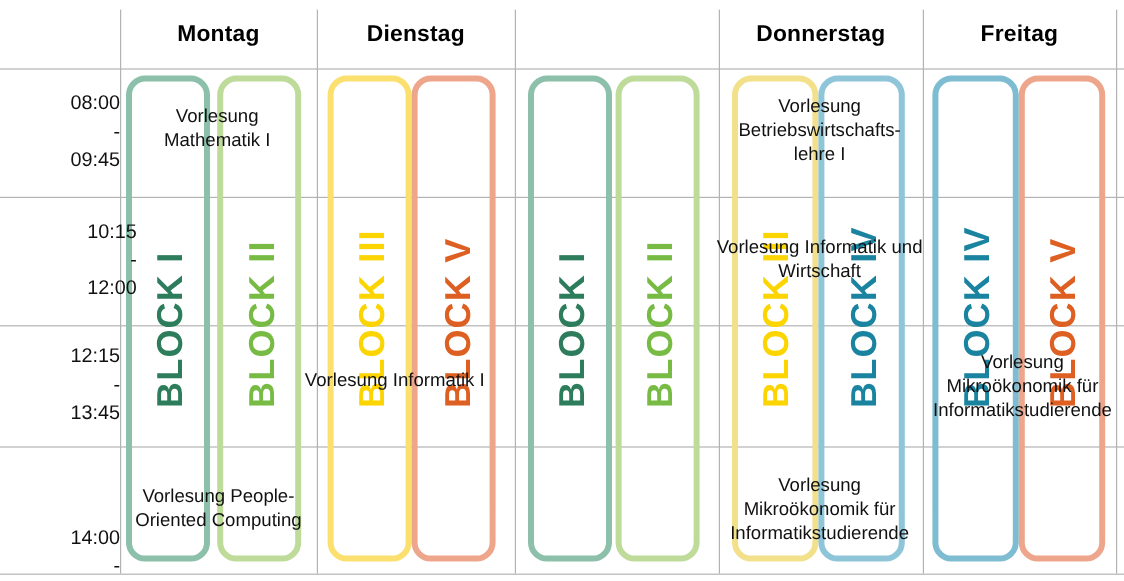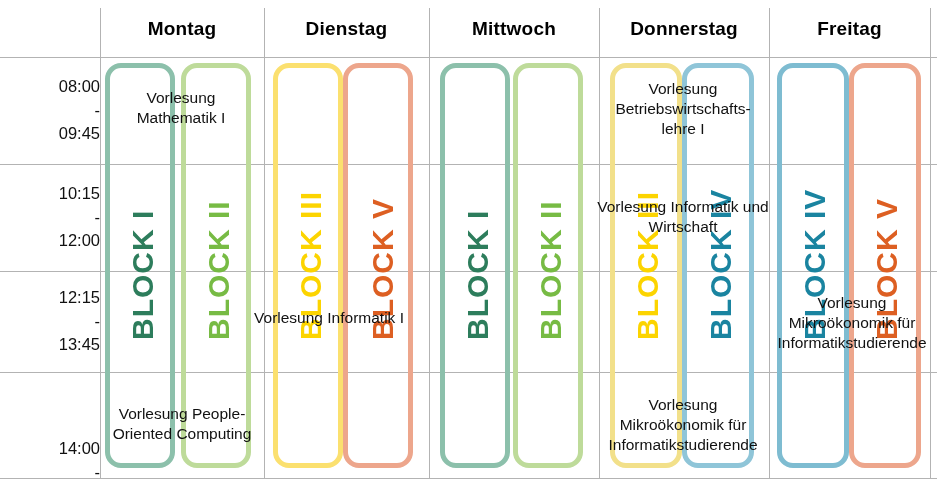--- a/index.html
+++ b/index.html
@@ -160,38 +160,35 @@
     <div class="vline" style="left:930px; top:8px; height:470px;"></div>
   </div>
 
   <div class="header-layer">
     <div class="day-header" style="left:100px; width:164px;">
       <span>Montag</span>
     </div>
     <div class="day-header" style="left:264px; width:165px;">
       <span>Dienstag</span>
     </div>
-    <div class="day-header" style="left:429px; width:170px;">
-      <span>Mittwoch</span>
-    </div>
     <div class="day-header" style="left:599px; width:170px;">
       <span>Donnerstag</span>
     </div>
     <div class="day-header" style="left:769px; width:161px;">
       <span>Freitag</span>
     </div>
   </div>
 
   <div class="time-layer">
     <div class="time-cell" style="top:57px; height:107px;">
       <span>08:00</span>
       <span>-</span>
       <span>09:45</span>
     </div>
-    <div class="time-cell" style="top:164px; height:107px;">
+    <div class="time-cell" style="top:164px; height:107px;padding-left:14px;">
       <span>10:15</span>
       <span>-</span>
       <span>12:00</span>
     </div>
     <div class="time-cell" style="top:271px; height:101px;">
       <span>12:15</span>
       <span>-</span>
       <span>13:45</span>
     </div>
     <div class="time-cell" style="top:392px; height:106px;margin-top:28px;">

